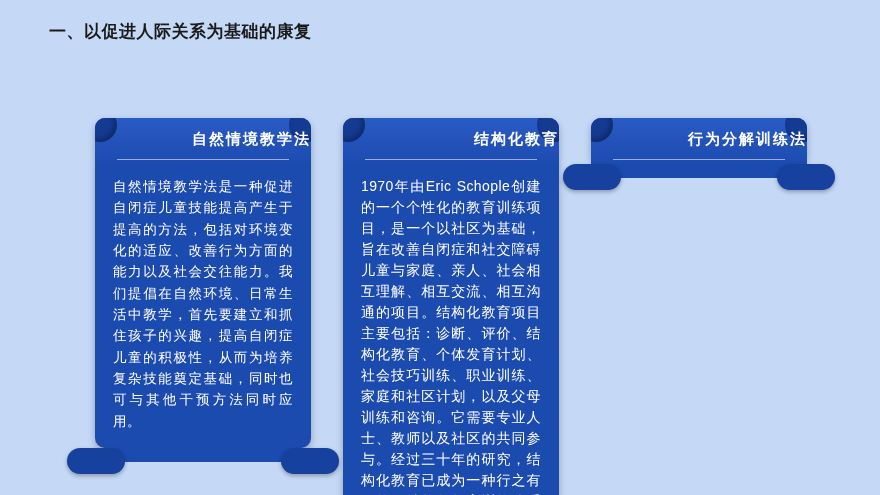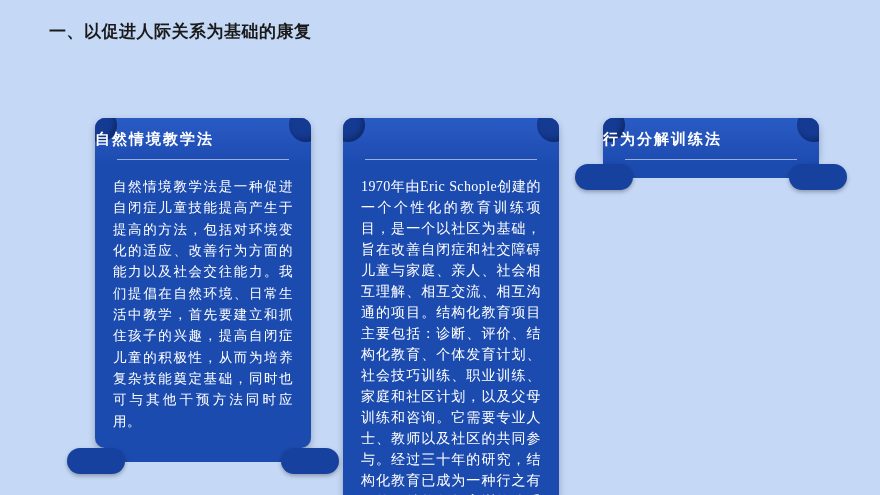--- a/index.html
+++ b/index.html
@@ -38,21 +38,21 @@
     width: 880px;
     height: 300px;
   }
   .card {
     position: absolute;
     width: 216px;
     top: 0;
   }
   .card-1 { left: 84px; }
   .card-2 { left: 332px; }
-  .card-3 { left: 580px; margin-left: 12px; }
+  .card-3 { left: 580px; }
 
   
   .scroll-body {
     position: relative;
     background: #1c4bb0;
     border-radius: 10px 10px 10px 10px;
     box-shadow: 0 3px 7px rgba(0,0,0,0.28);
     padding: 0;
     overflow: visible;
   }
@@ -74,38 +74,38 @@
     box-shadow: inset -3px -3px 5px rgba(0,0,0,0.25);
   }
   .curl-r {
     left: auto;
     right: -12px;
   }
   .card-title {
     position: absolute;
     left: 0; right: 0;
     top: 12px;
-    text-align: left;
+    text-align: right;
     color: #ffffff;
     font-size: 15px;
     font-weight: bold;
     letter-spacing: 2px;
     font-family: "Liberation Serif", serif;
   }
   .title-underline {
     position: absolute;
     left: 22px;
     right: 22px;
     bottom: 4px;
     height: 1px;
     background: rgba(255,255,255,0.55);
   }
   .card-text {
     color: #ffffff;
-    font-family: Liberation Serif, serif;
+    font-family: Liberation Sans, sans-serif;
     padding: 12px 18px 16px 18px;
     line-height: 1.58;
     text-align: justify;
     text-justify: inter-ideograph;
     letter-spacing: 0.4px;
   }
   .text-lg { font-size: 13.5px; }
   .text-sm { font-size: 14px; line-height: 1.5; }
 
   .scroll-foot {
@@ -156,20 +156,21 @@
         <div class="foot-roll foot-left"></div>
         <div class="foot-roll foot-right"></div>
       </div>
     </div>
 
     <div class="card card-2">
       <div class="scroll-body">
         <div class="scroll-top">
           <div class="curl"></div>
           <div class="curl curl-r"></div>
+          <div class="card-title">结构化教育</div>
           <div class="title-underline"></div>
         </div>
         <div class="card-text text-sm">1970年由Eric Schople创建的一个个性化的教育训练项目，是一个以社区为基础，旨在改善自闭症和社交障碍儿童与家庭、亲人、社会相互理解、相互交流、相互沟通的项目。结构化教育项目主要包括：诊断、评价、结构化教育、个体发育计划、社会技巧训练、职业训练、家庭和社区计划，以及父母训练和咨询。它需要专业人士、教师以及社区的共同参与。经过三十年的研究，结构化教育已成为一种行之有效的、结构化教育训练体系的特点是教育形式多样化、教育内容丰富、教育方法灵活等，经过结构化教育训练的自闭症儿童中47%可回归社会。该教育项目曾获得美国精神病学会的成就金奖，被认为是一种占的的训练、训练和研究模式。</div>
       </div>
       <div class="scroll-foot">
         <div class="foot-bar"></div>
         <div class="foot-roll foot-left"></div>
         <div class="foot-roll foot-right"></div>
       </div>
     </div>

